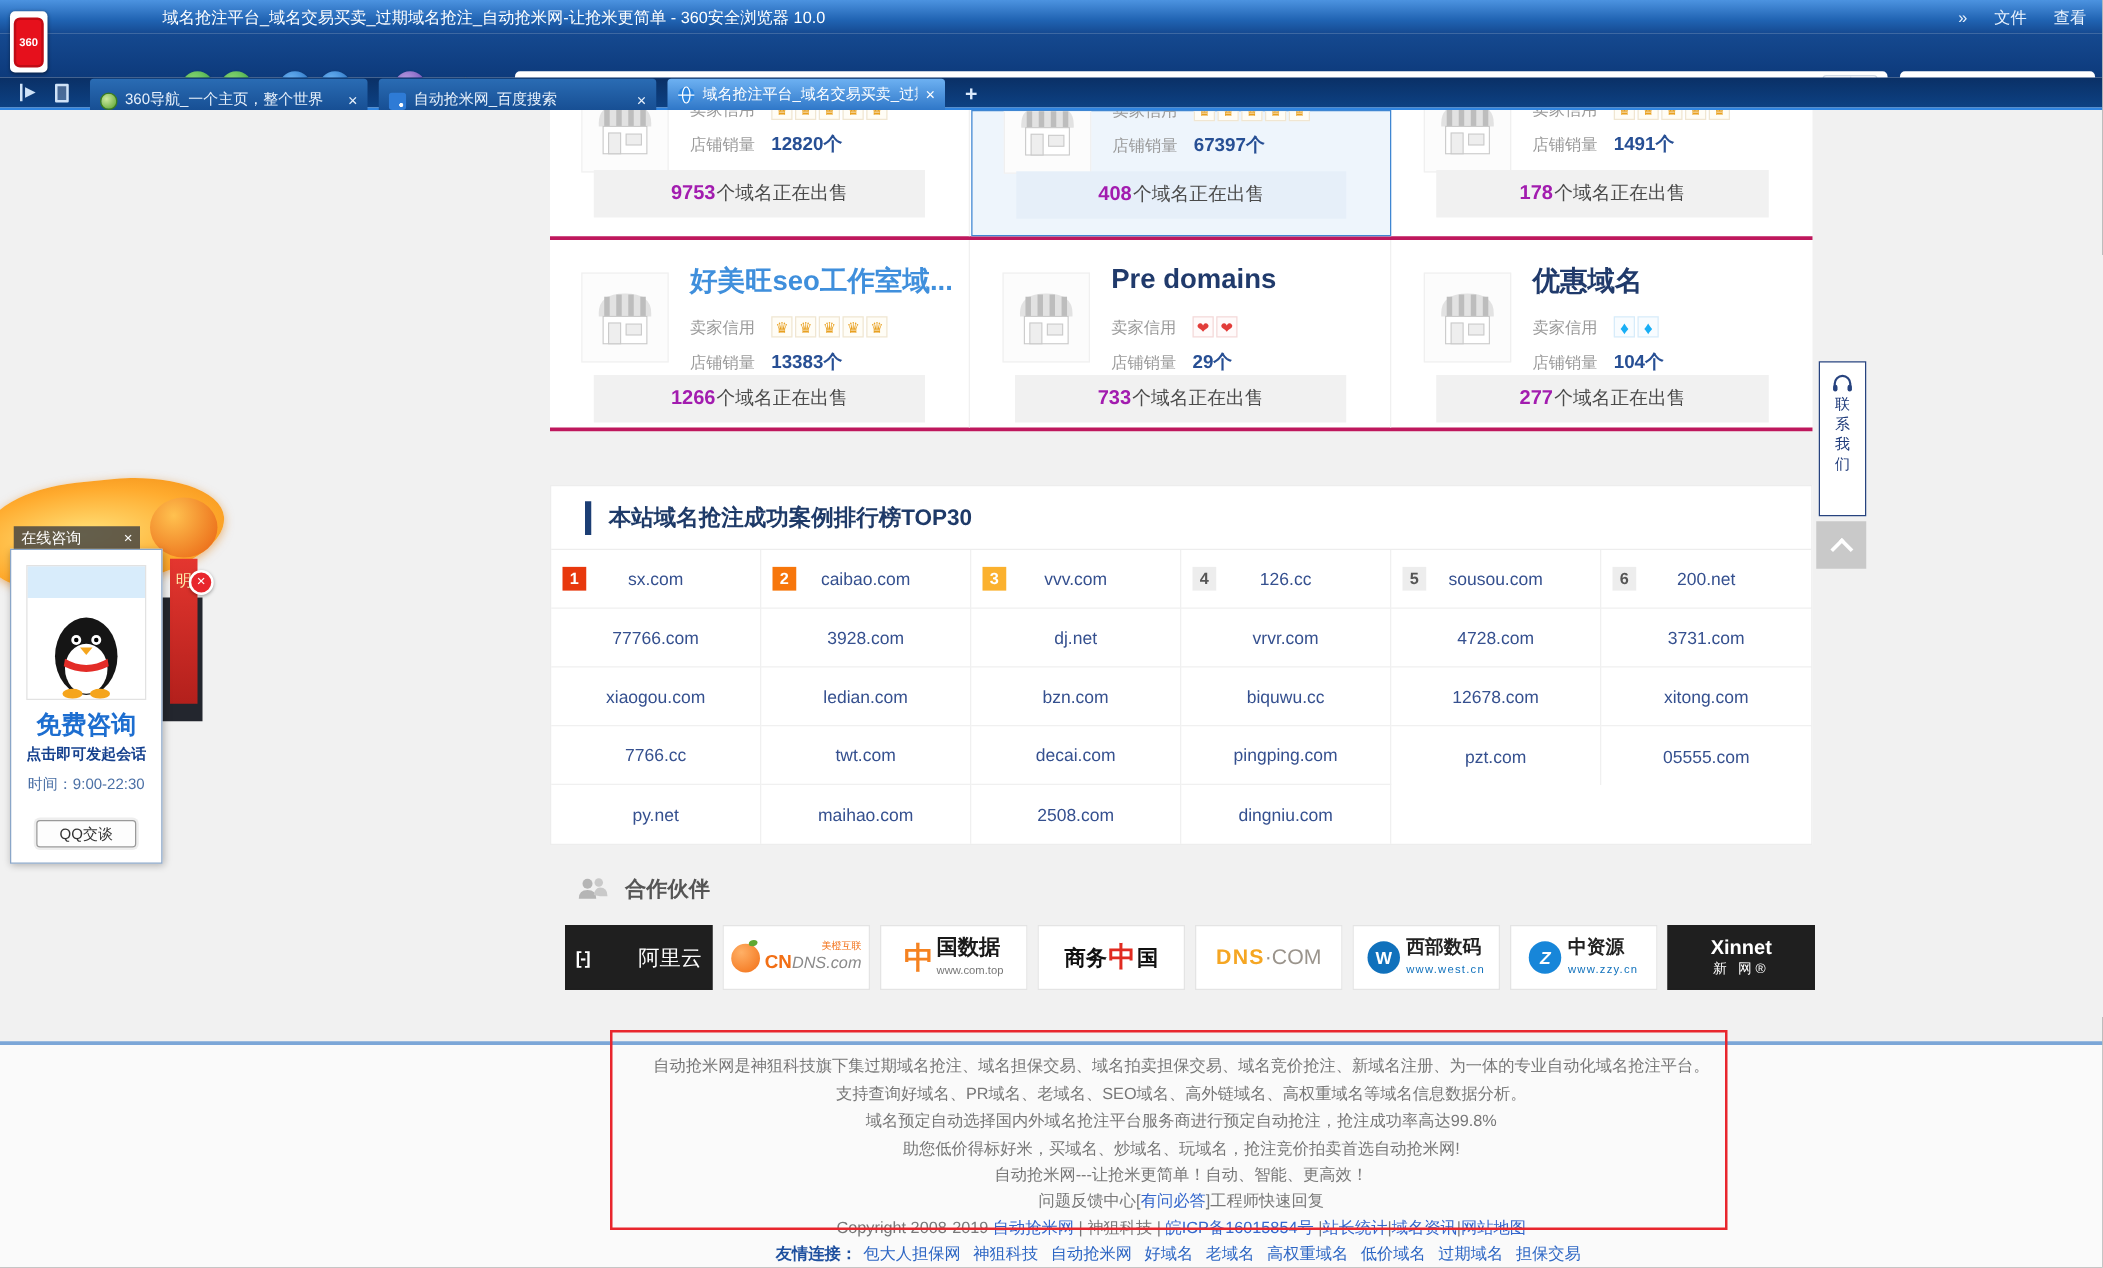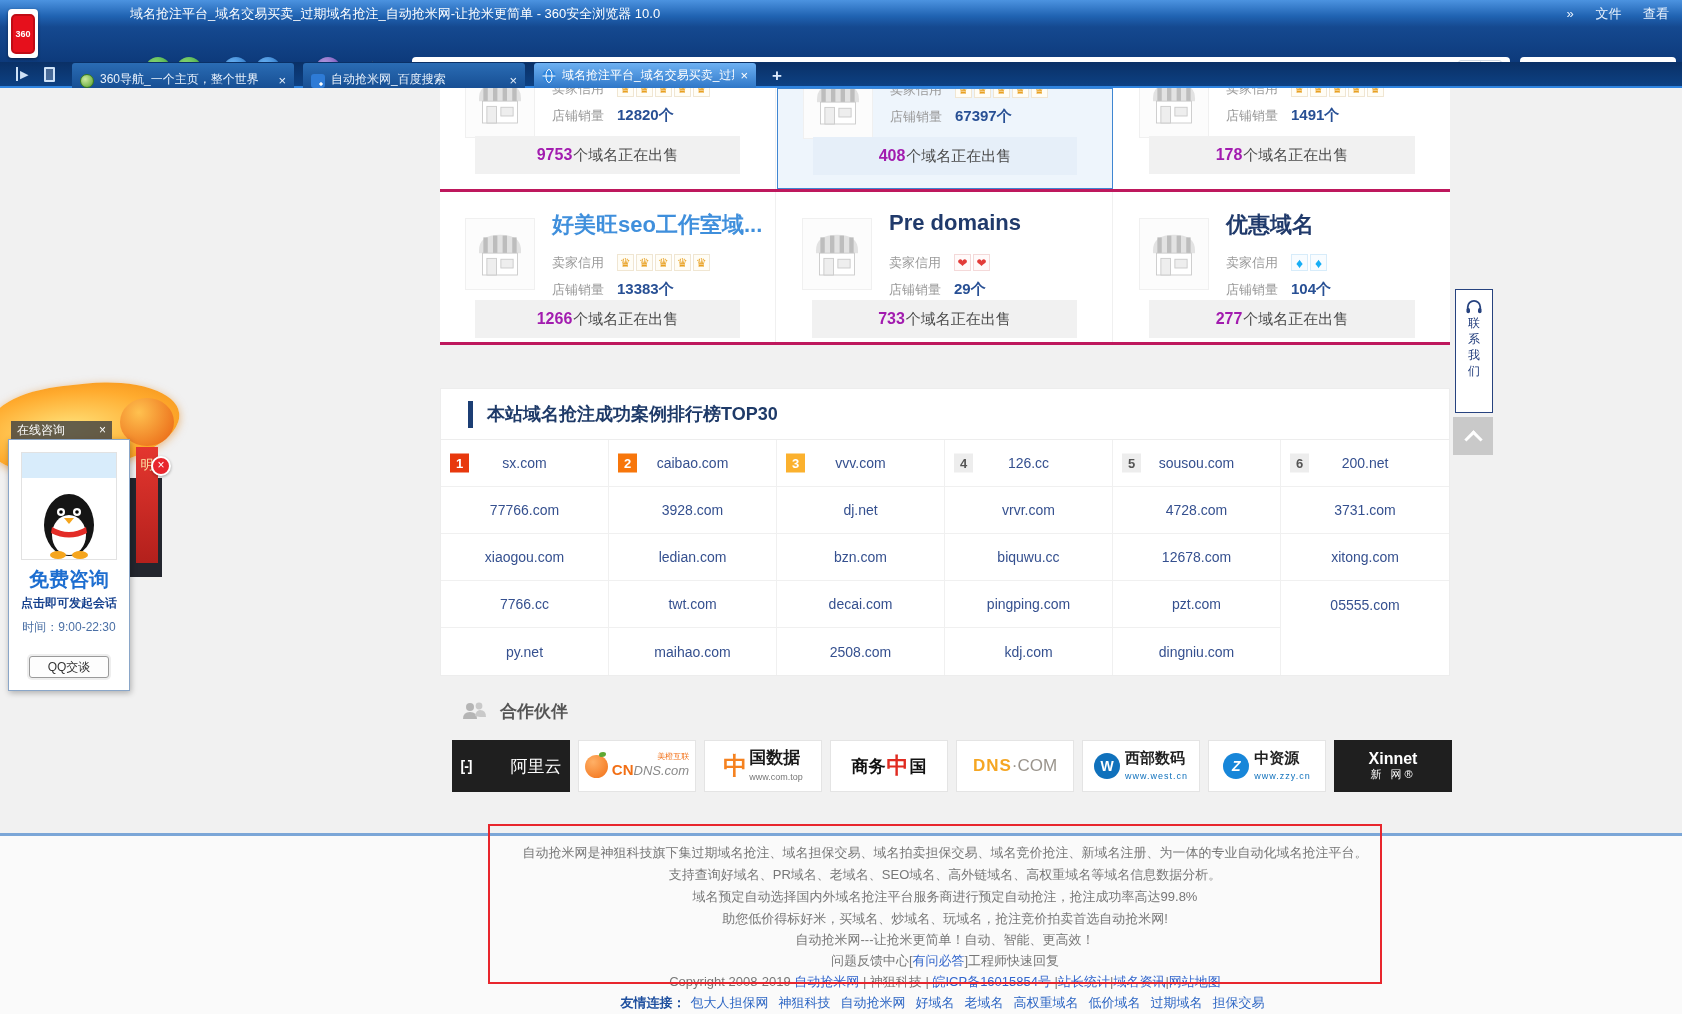--- a/index.html
+++ b/index.html
@@ -497,23 +497,20 @@
       <div class="t30-cell">
           <span>py.net</span>
         </div>
       <div class="t30-cell">
           <span>maihao.com</span>
         </div>
       <div class="t30-cell">
           <span>2508.com</span>
         </div>
       <div class="t30-cell">
-          <span>kdj.com</span>
-        </div>
-      <div class="t30-cell">
           <span>dingniu.com</span>
         </div>
     </div>
   </div>
 
   <div class="partners-head">
     <svg width="26" height="22" viewBox="0 0 26 22">
         <circle cx="8" cy="6" r="4" fill="#b5b5b5"></circle>
         <circle cx="17" cy="5" r="3.4" fill="#c9c9c9"></circle>
         <path d="M1 18 q0-7 7-7 q7 0 7 7 z" fill="#b5b5b5"></path>

